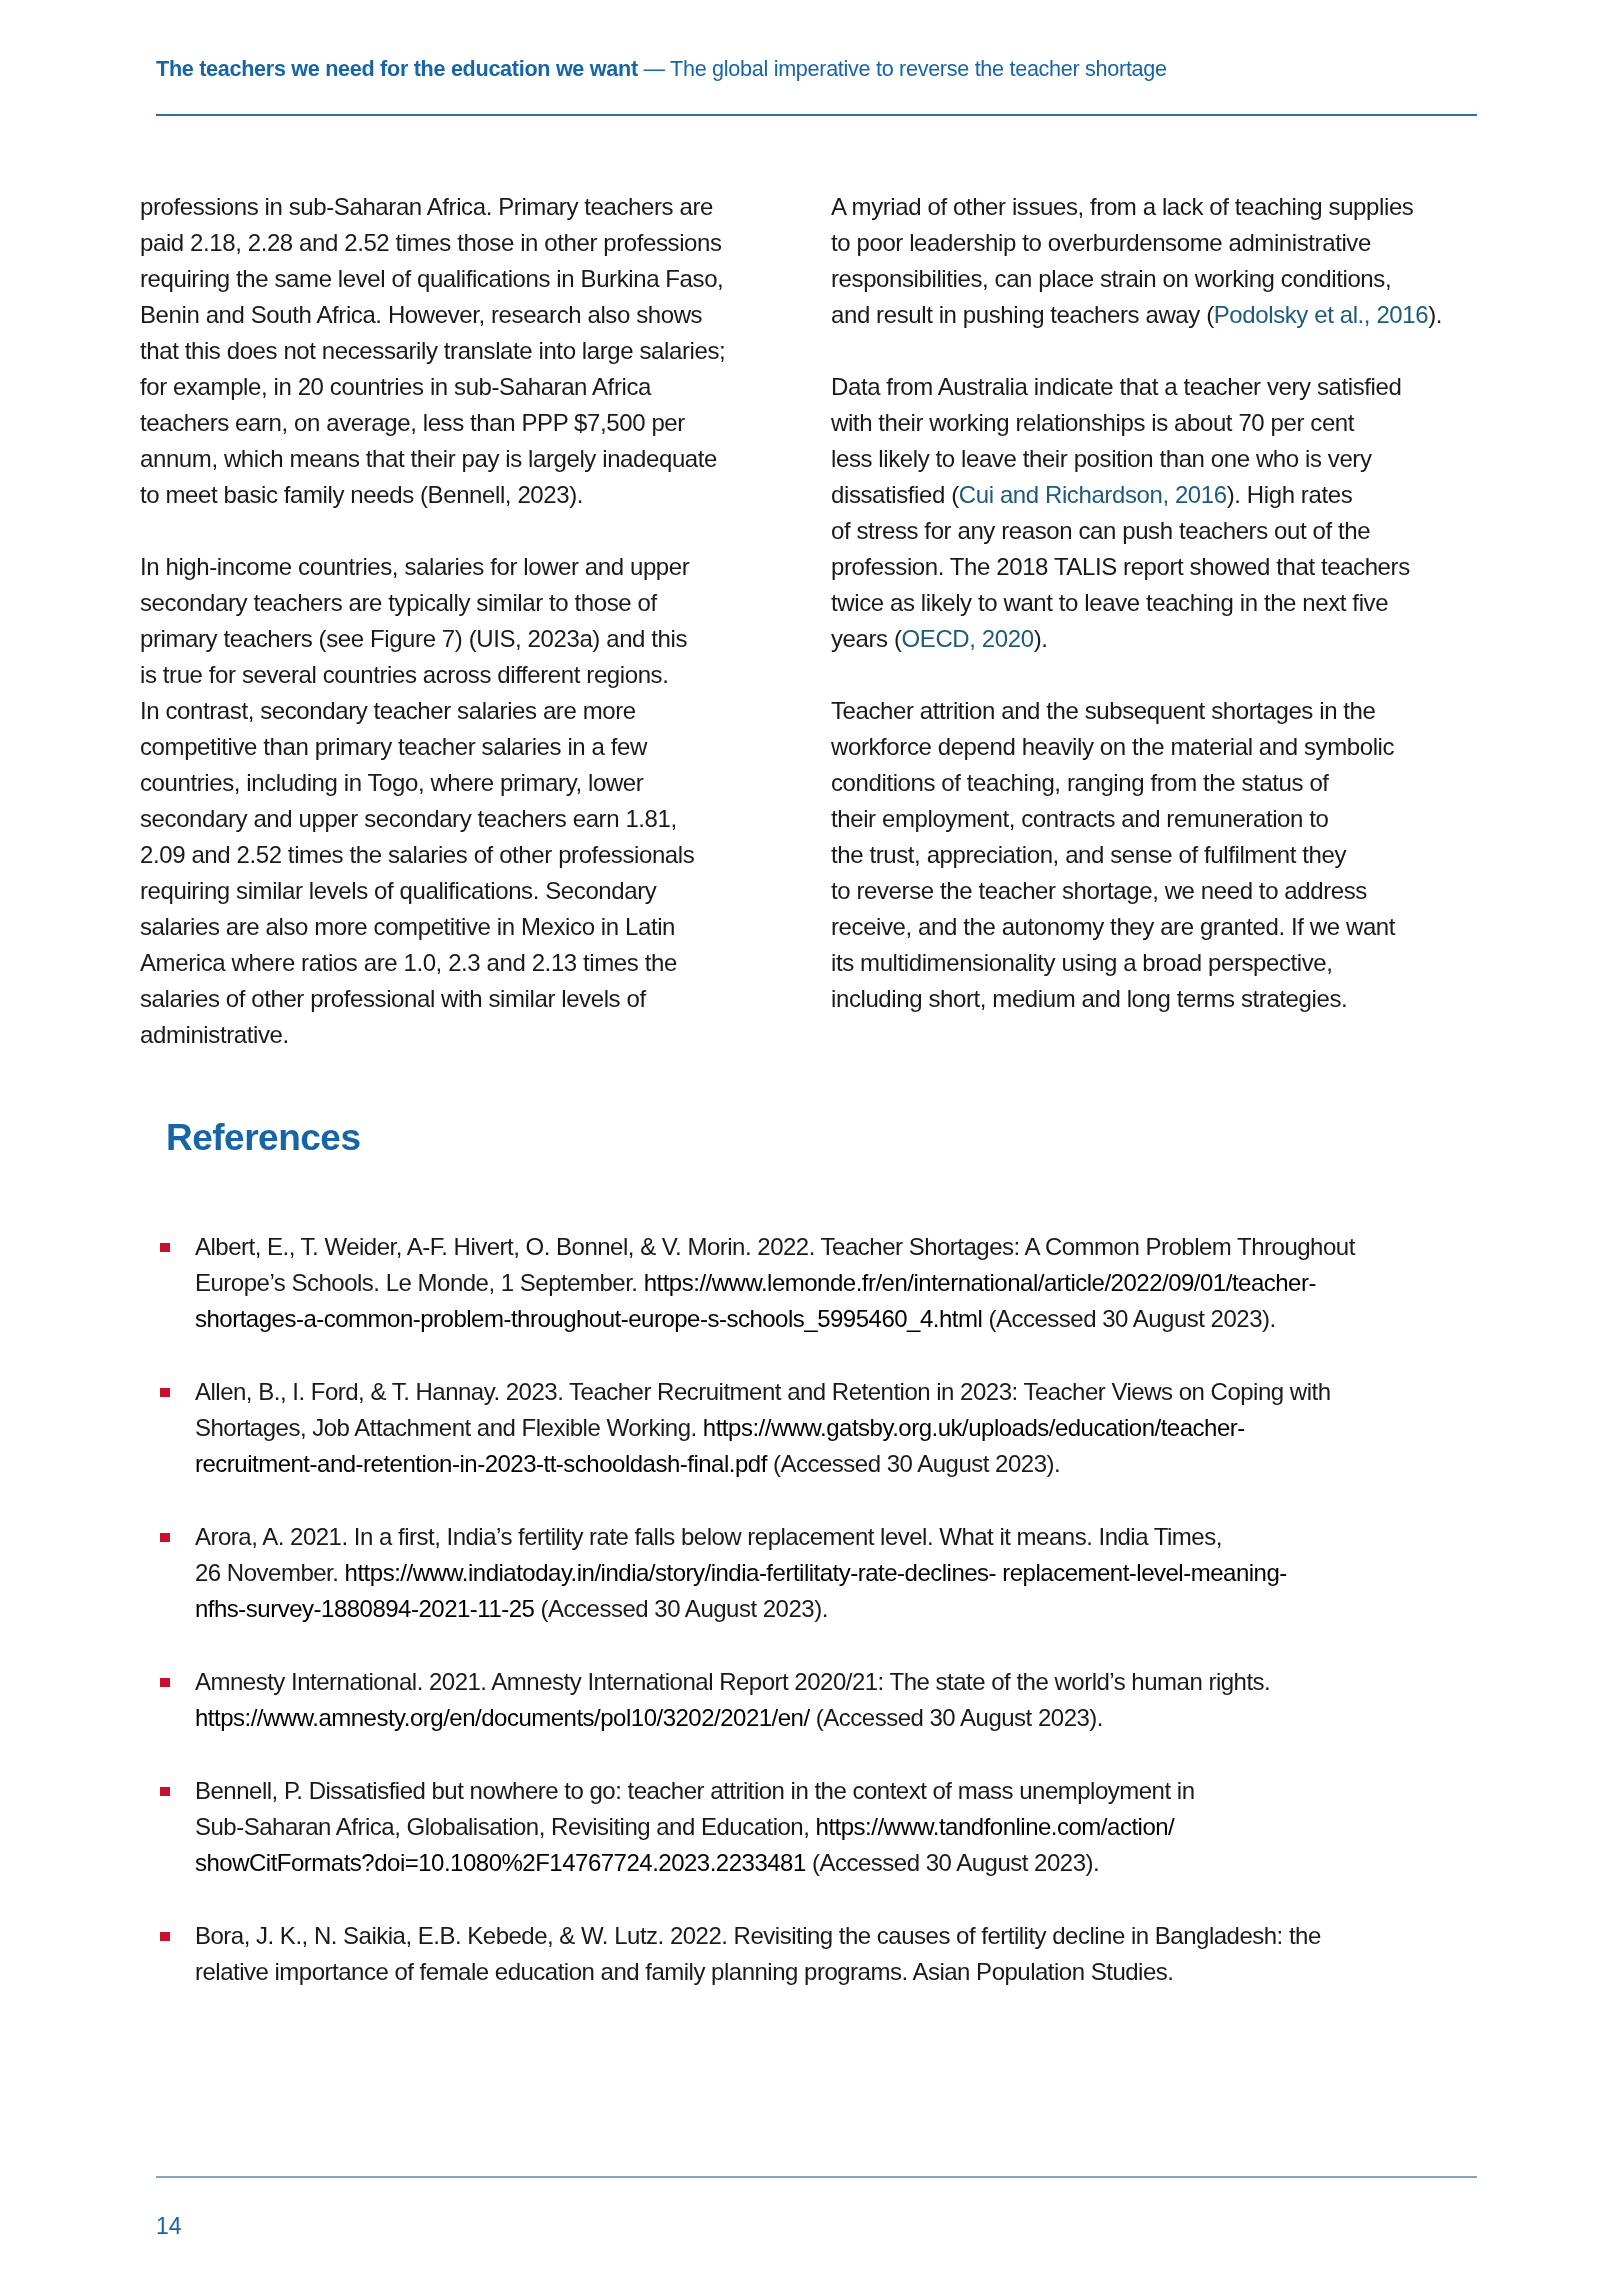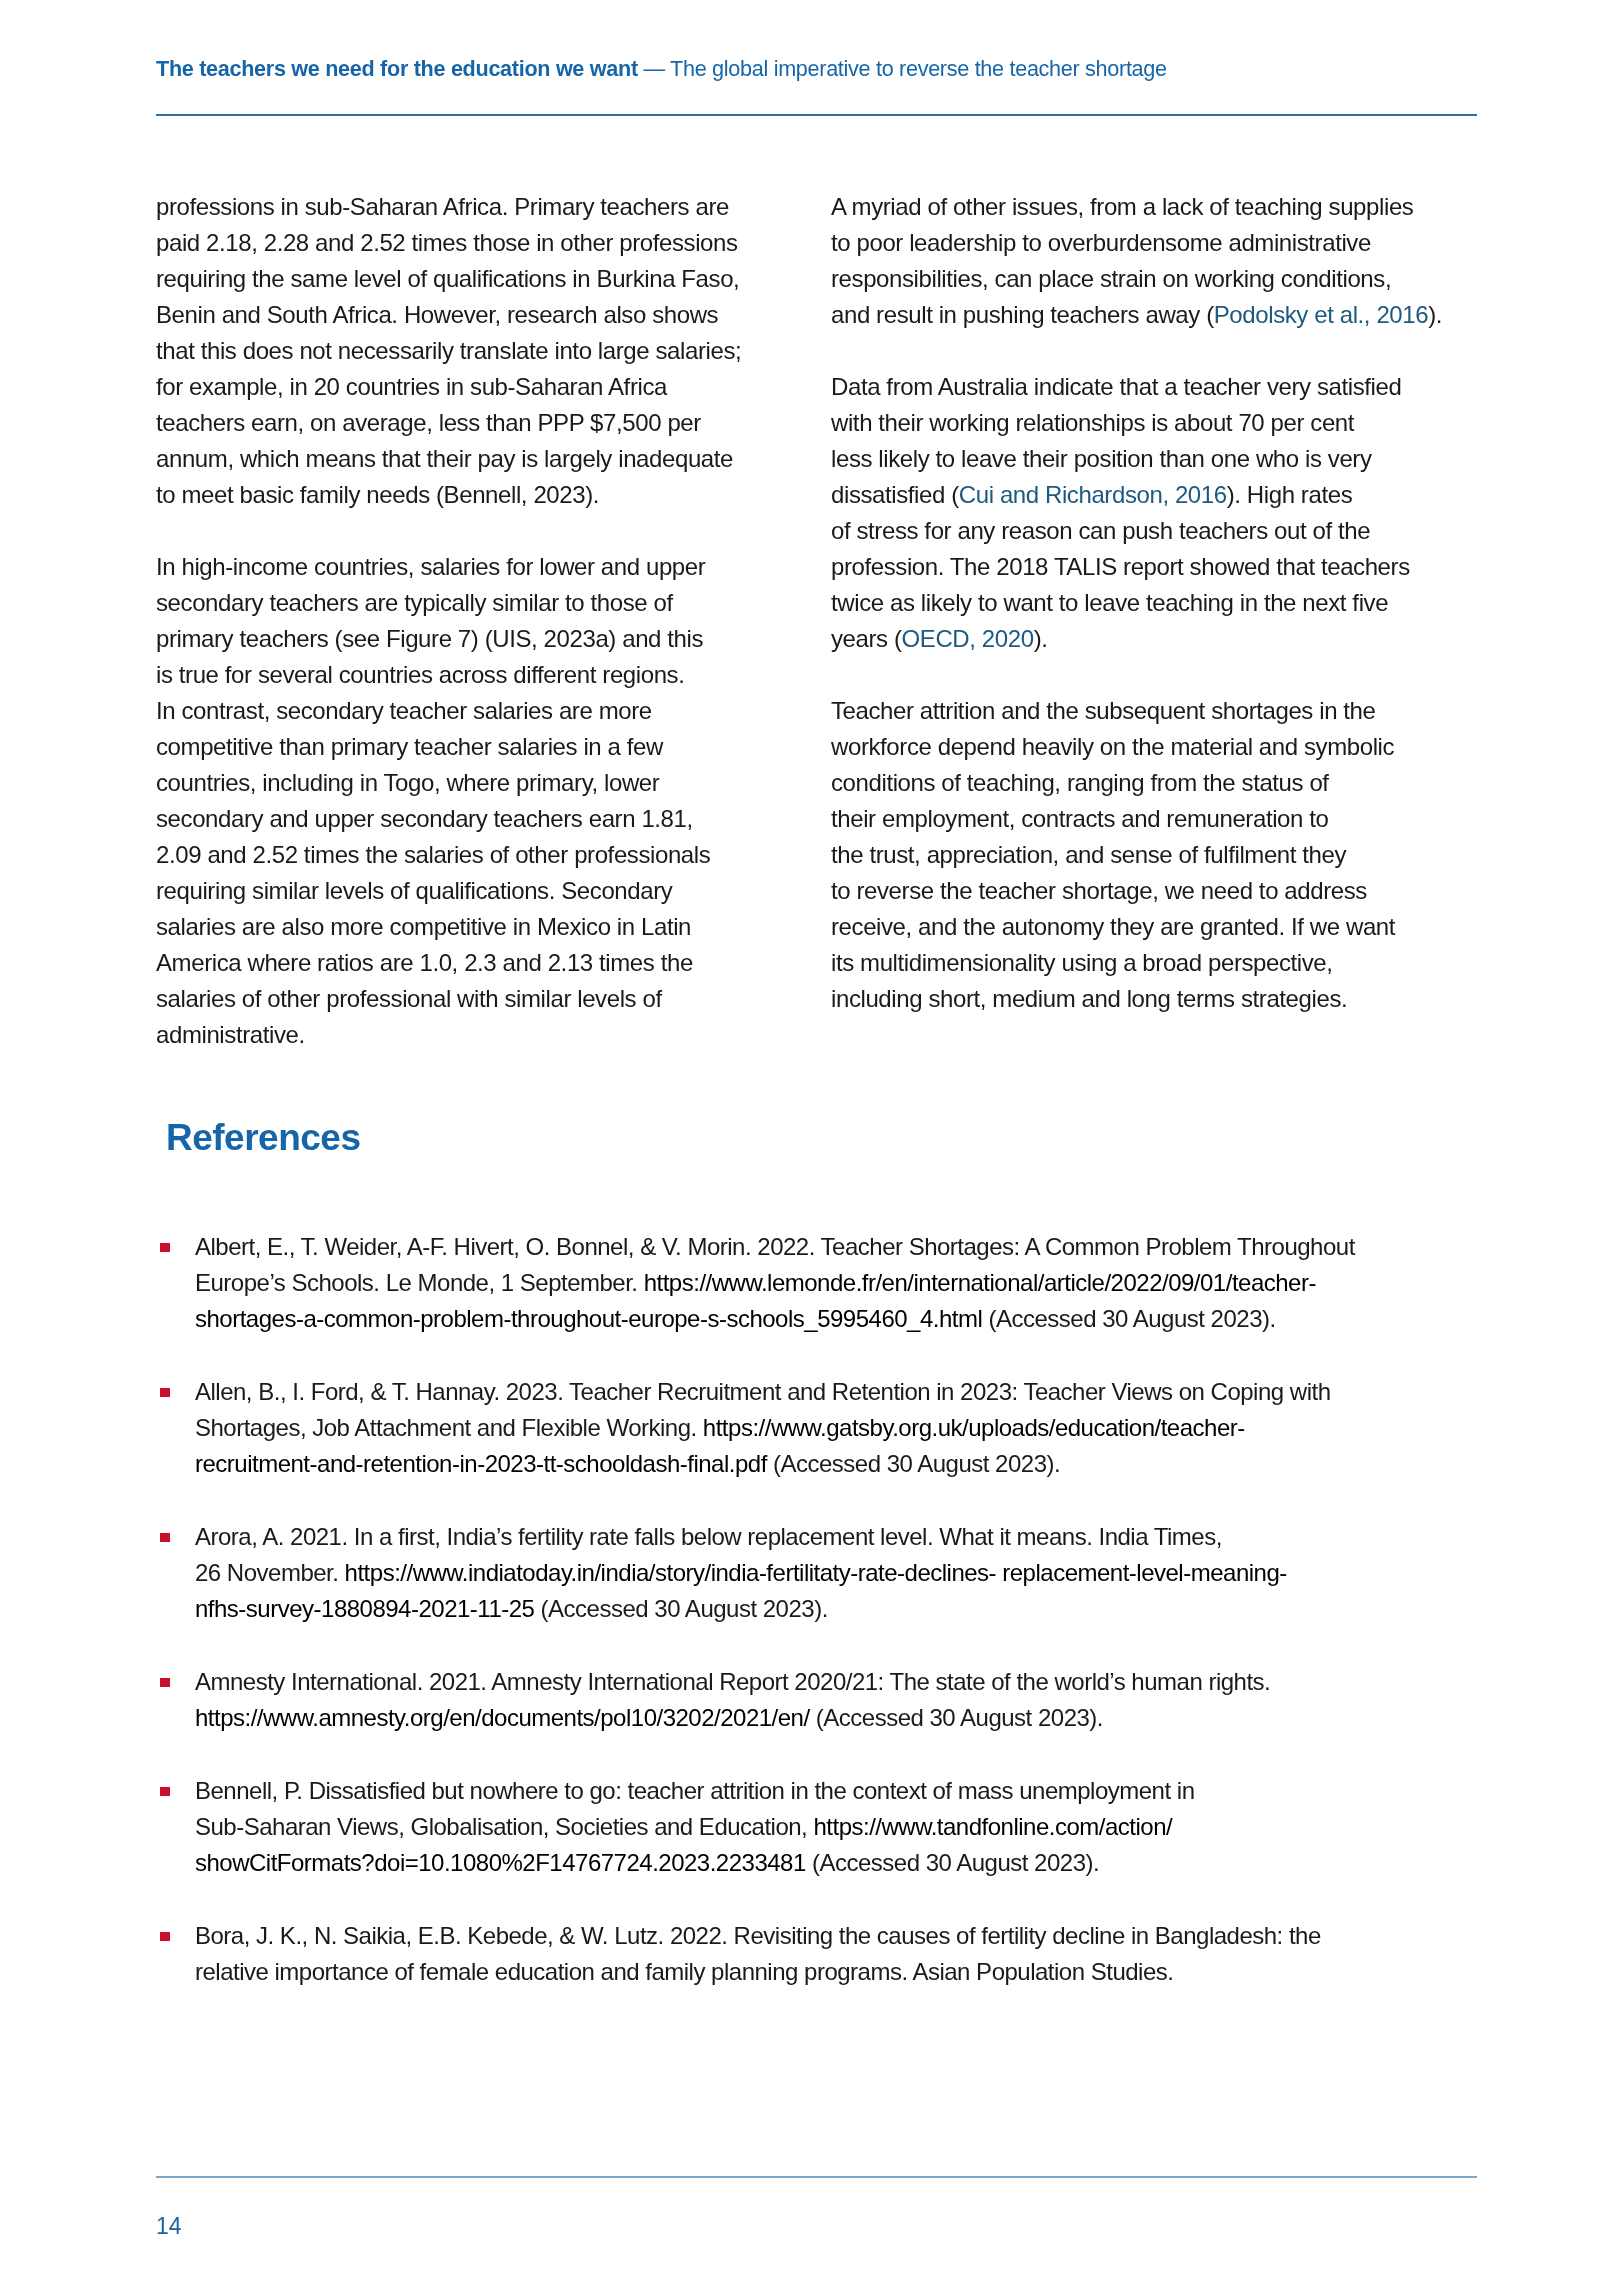--- a/index.html
+++ b/index.html
@@ -14,21 +14,21 @@
   }
   .running-head .bold { font-weight: bold; }
   .rule { position: absolute; left: 156px; width: 1321px; height: 2px; background: #2f6fa3; }
   .rule.top { top: 114px; }
   .rule.bottom { top: 2176px; height: 2px; background: #7fa6c4; }
 
   .col {
     position: absolute; top: 189px; width: 647px;
     font-size: 24px; line-height: 36px; letter-spacing: -0.4px;
   }
-  .col.left { left: 156px; }
+  .col.left { left: 140px; }
   .col.right { left: 831px; width: 657px; }
   .col p { margin: 0 0 36px 0; }
   .line { display: block; white-space: nowrap; }
   .cite { color: #1d5a80; }
 
   .refs-title {
     position: absolute; left: 166px; top: 1117px;
     font-size: 37px; font-weight: bold; color: #1565a8; letter-spacing: -0.5px;
   }
   .refs {
@@ -138,21 +138,21 @@
     <span class="line"><a class="url">nfhs-survey-1880894-2021-11-25</a><span> (Accessed 30 August 2023).</span></span>
   </li>
   <li>
     <span class="bullet"></span>
     <span class="line">Amnesty International. 2021. Amnesty International Report 2020/21: The state of the world’s human rights.</span>
     <span class="line"><a class="url">https://www.amnesty.org/en/documents/pol10/3202/2021/en/</a><span> (Accessed 30 August 2023).</span></span>
   </li>
   <li>
     <span class="bullet"></span>
     <span class="line">Bennell, P. Dissatisfied but nowhere to go: teacher attrition in the context of mass unemployment in</span>
-    <span class="line"><span>Sub-Saharan Views, Globalisation, Societies and Education, </span><a class="url">https://www.tandfonline.com/action/</a></span>
+    <span class="line"><span>Sub-Saharan Africa, Globalisation, Revisiting and Education, </span><a class="url">https://www.tandfonline.com/action/</a></span>
     <span class="line"><a class="url">showCitFormats?doi=10.1080%2F14767724.2023.2233481</a><span> (Accessed 30 August 2023).</span></span>
   </li>
   <li>
     <span class="bullet"></span>
     <span class="line">Bora, J. K., N. Saikia, E.B. Kebede, &amp; W. Lutz. 2022. Revisiting the causes of fertility decline in Bangladesh: the</span>
     <span class="line">relative importance of female education and family planning programs. Asian Population Studies.</span>
   </li>
 </ul>
 
 <div class="rule bottom"></div>

